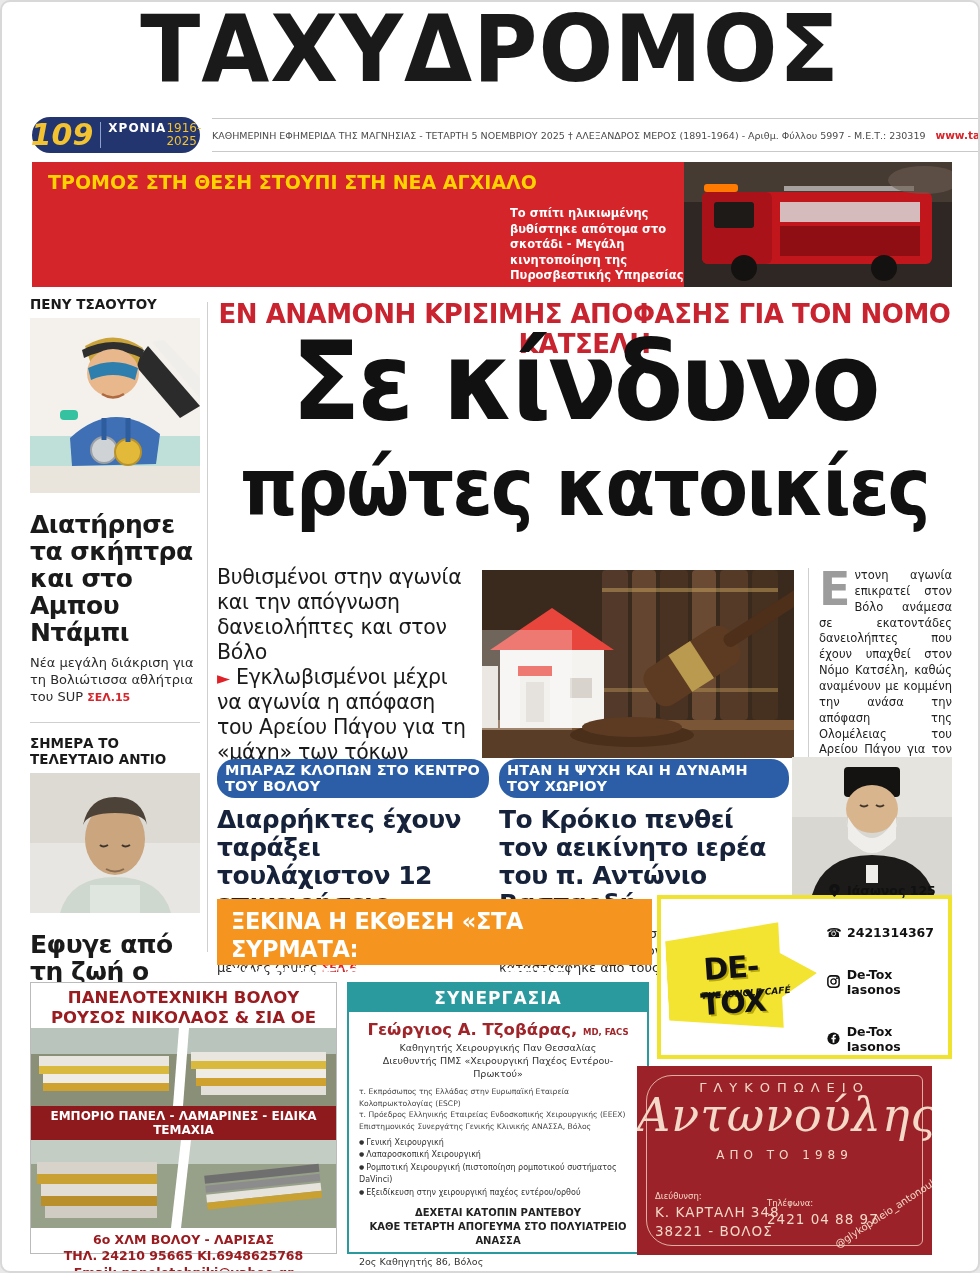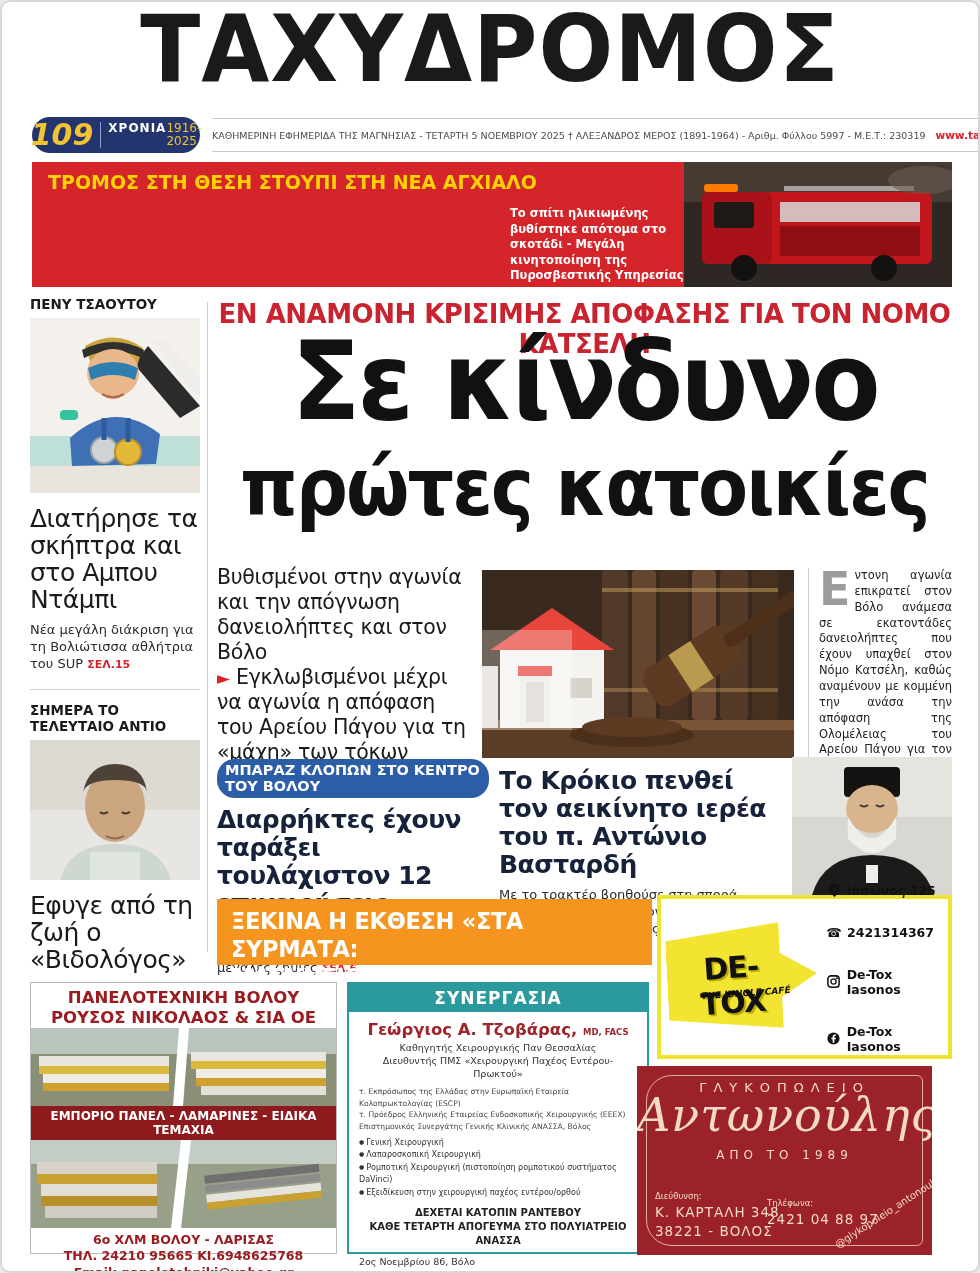--- a/index.html
+++ b/index.html
@@ -35,22 +35,22 @@
   .rb-sub .pref { color:#ffd200; font-size:10px; }
   .rb-photo { position:absolute; right:0; top:0; width:268px; height:125px; }
 
   
   .v-rule { position:absolute; left:205px; top:300px; width:1px; height:650px; background:#cfcfcf; }
 
   
   .left-col { position:absolute; left:28px; top:294px; width:170px; }
   .lc-kicker { font-size:13.5px; font-weight:bold; color:#1a1a1a; margin-bottom:6px; }
   .lc-photo { width:170px; display:block; }
-  .lc-headline { font-size:25px; font-weight:normal; color:#1a1a1a; line-height:1.08;
-    letter-spacing:-0.5px; margin-top:12px; }
+  .lc-headline { font-size:25px; font-weight:bold; color:#1a1a1a; line-height:1.08;
+    letter-spacing:-0.5px; margin-top:18px; }
   .lc-sub { font-size:13px; color:#2b2b2b; line-height:1.3; margin-top:9px; }
   .pref-red { color:#d6252b; font-weight:bold; font-size:11px; }
   .lc-divider { border:none; border-top:1px solid #cfcfcf; margin:16px 0 12px; }
 
   
   .lead-kicker { position:absolute; left:215px; top:297px; width:735px; text-align:center;
     color:#c8232e; font-size:26px; font-weight:bold; letter-spacing:-0.5px; }
   .lead-h1 { position:absolute; left:215px; top:322px; width:735px; text-align:center;
     font-size:101px; font-weight:bold; color:#111; letter-spacing:-3px; line-height:1.05;
     transform:scaleY(1.08); transform-origin:top; }
@@ -287,20 +287,21 @@
   <div class="story story-burglaries">
     <span class="story-kicker">ΜΠΑΡΑΖ ΚΛΟΠΩΝ ΣΤΟ ΚΕΝΤΡΟ ΤΟΥ ΒΟΛΟΥ</span>
     <div class="story-headline">Διαρρήκτες έχουν ταράξει τουλάχιστον 12 επιχειρήσεις</div>
     <div class="story-sub">
       <span>Σπάνε τζαμαρίες, αρπάζουν ό,τι πολύτιμο βρουν και αφήνουν πίσω τους μεγάλες ζημιές</span>
       <span class="pref-red">ΣΕΛ.6</span>
     </div>
   </div>
 
   <div class="story story-priest">
+    <span class="story-kicker">ΗΤΑΝ Η ΨΥΧΗ ΚΑΙ Η ΔΥΝΑΜΗ ΤΟΥ ΧΩΡΙΟΥ</span>
     <div class="story-headline">Το Κρόκιο πενθεί τον αεικίνητο ιερέα του π. Αντώνιο Βασταρδή</div>
     <div class="story-sub">
       <span>Με το τρακτέρ βοηθούσε στη σπορά - Εχτισε από την αρχή τον ναό όταν καταστράφηκε από τους σεισμούς</span>
       <span class="pref-red">ΣΕΛ.5</span>
     </div>
   </div>
   <div class="priest-photo">
     <svg viewBox="0 0 160 138" width="160" height="138" preserveAspectRatio="none">
       <rect width="160" height="138" fill="#d9d7d2"></rect>
       <rect x="0" y="0" width="160" height="60" fill="#e6e4df"></rect>
@@ -440,21 +441,21 @@
         <li>Γενική Χειρουργική</li>
         <li>Λαπαροσκοπική Χειρουργική</li>
         <li>Ρομποτική Χειρουργική (πιστοποίηση ρομποτικού συστήματος DaVinci)</li>
         <li>Εξειδίκευση στην χειρουργική παχέος εντέρου/ορθού</li>
       </ul>
       <div class="doc-appt">
         <span>ΔΕΧΕΤΑΙ ΚΑΤΟΠΙΝ ΡΑΝΤΕΒΟΥ</span><br>
         <span>ΚΑΘΕ ΤΕΤΑΡΤΗ ΑΠΟΓΕΥΜΑ ΣΤΟ ΠΟΛΥΙΑΤΡΕΙΟ ΑΝΑΣΣΑ</span>
       </div>
       <div class="doc-contact">
-        <span>2ος Νοεμβρίου 86, Βόλο</span><br>
+        <span>2ος Καθηγητής 86, Βόλος</span><br>
         <span>Τηλ: 2421316482, 2410535668  Κινητό: 6977752926</span><br>
         
       </div>
     </div>
   </div>
 
   <div class="ad-sweet">
     <div class="sweet-frame"></div>
     <div class="sweet-cat">ΓΛΥΚΟΠΩΛΕΙΟ</div>
     <div class="sweet-brand">Αντωνούλης</div>

